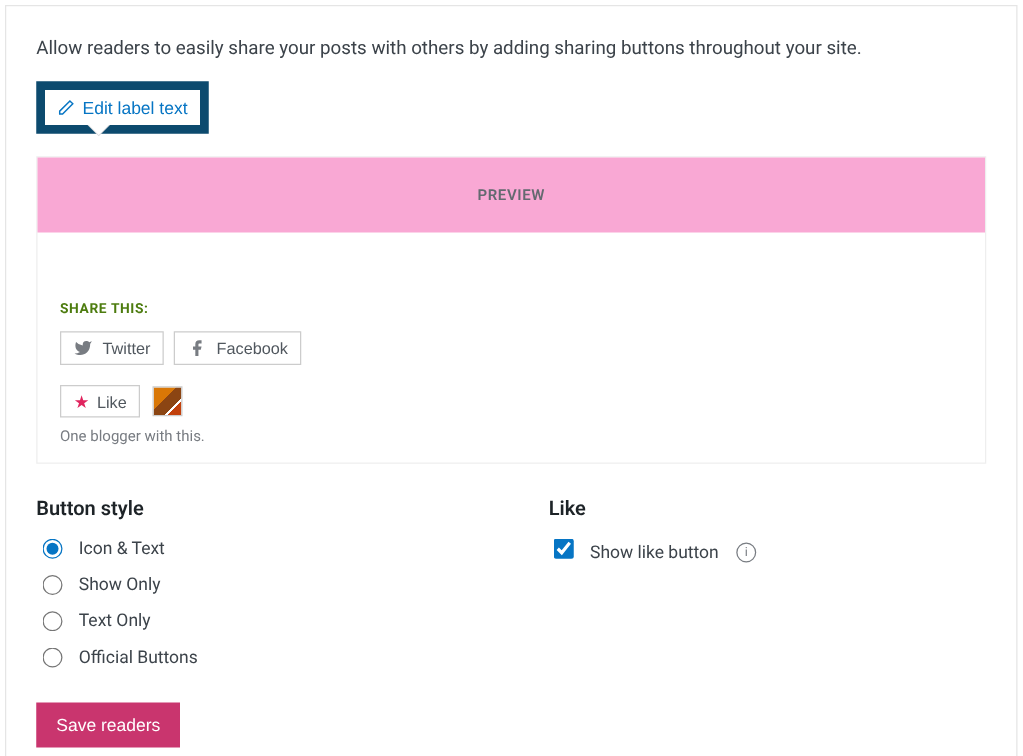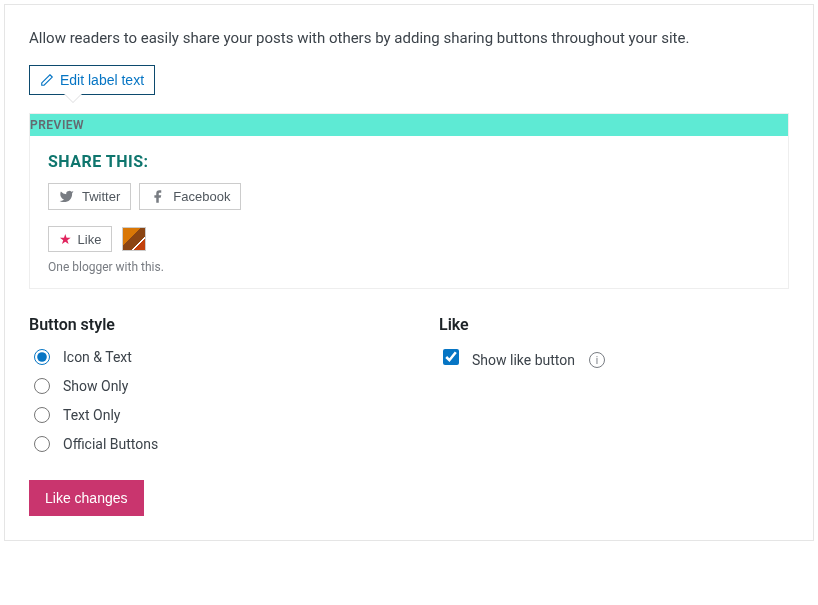--- a/index.html
+++ b/index.html
@@ -19,21 +19,21 @@
   }
   .intro {
     font-size: 15px;
     color: #3c434a;
     margin: 0 0 18px 0;
   }
   .edit-label-btn {
     display: inline-flex;
     align-items: center;
     gap: 6px;
-    border: 1px solid #0c4a6e;
+    border: 7px solid #0c4a6e;
     background: #fff;
     color: #0675c4;
     padding: 6px 10px;
     font-size: 14px;
     cursor: pointer;
     position: relative;
   }
   .edit-label-btn svg { width: 14px; height: 14px; }
   .pointer-down {
     position: absolute;
@@ -53,37 +53,38 @@
     border-left: 8px solid transparent;
     border-right: 8px solid transparent;
     border-top: 8px solid #fff;
   }
   .preview-wrap {
     border: 1px solid #eee;
     margin-top: 18px;
     background: #fff;
   }
   .preview-header {
-    background: #5eead4;
-    text-align: left;
-    padding: 4px 0;
+    background: #f9a8d4;
+    text-align: center;
+    padding: 23px 0;
     font-size: 12px;
     font-weight: 600;
     letter-spacing: 0.5px;
     color: #646970;
   }
   .preview-body {
     padding: 16px 18px 14px;
   }
   .share-label {
-    font-size: 16px;
+    font-size: 11px;
     font-weight: 700;
     letter-spacing: 0.5px;
-    color: #0f766e;
+    color: #4d7c0f;
     margin-bottom: 12px;
+    margin-top: 38px;
   }
   .share-btn-row { display: flex; gap: 8px; margin-bottom: 16px; }
   .share-btn {
     display: inline-flex;
     align-items: center;
     gap: 8px;
     border: 1px solid #ccc;
     background: #fff;
     color: #50575e;
     padding: 5px 10px;
@@ -270,16 +271,16 @@
       <h3>Like</h3>
       <label class="check-opt">
         <input type="checkbox" checked="" style="">
         <span>Show like button</span>
         <span class="info-icon">i</span>
       </label>
     </div>
   </div>
 
   <button class="save-btn">
-    <span>Like changes</span>
+    <span>Save readers</span>
   </button>
 
 </div>
 
 </body></html>

